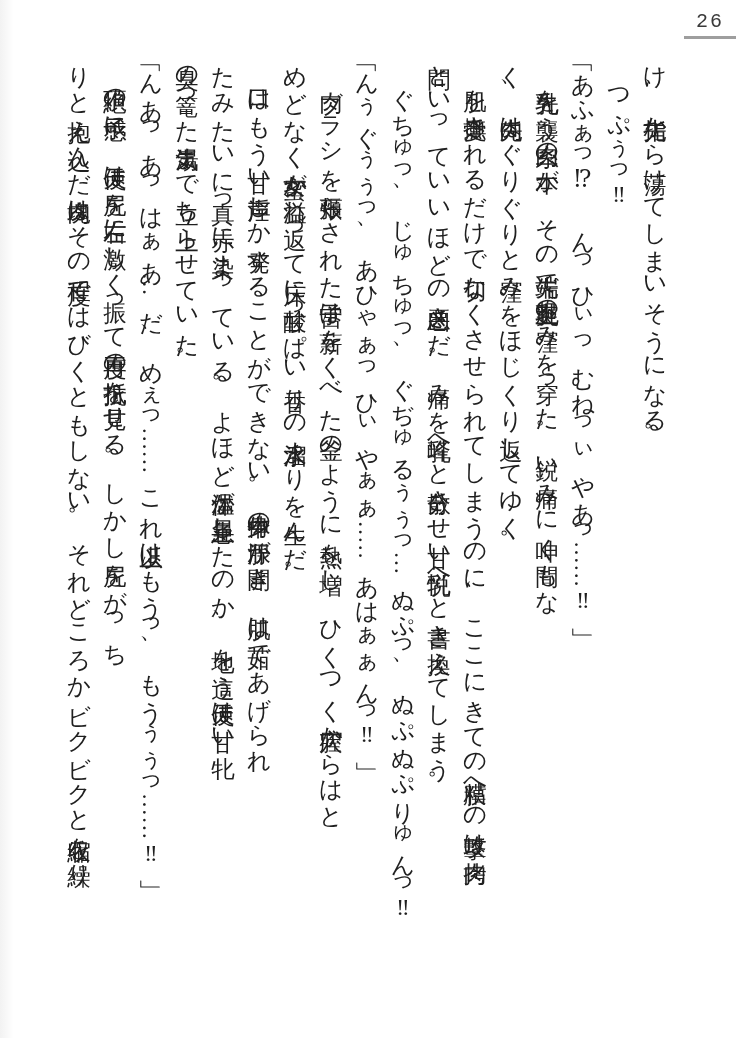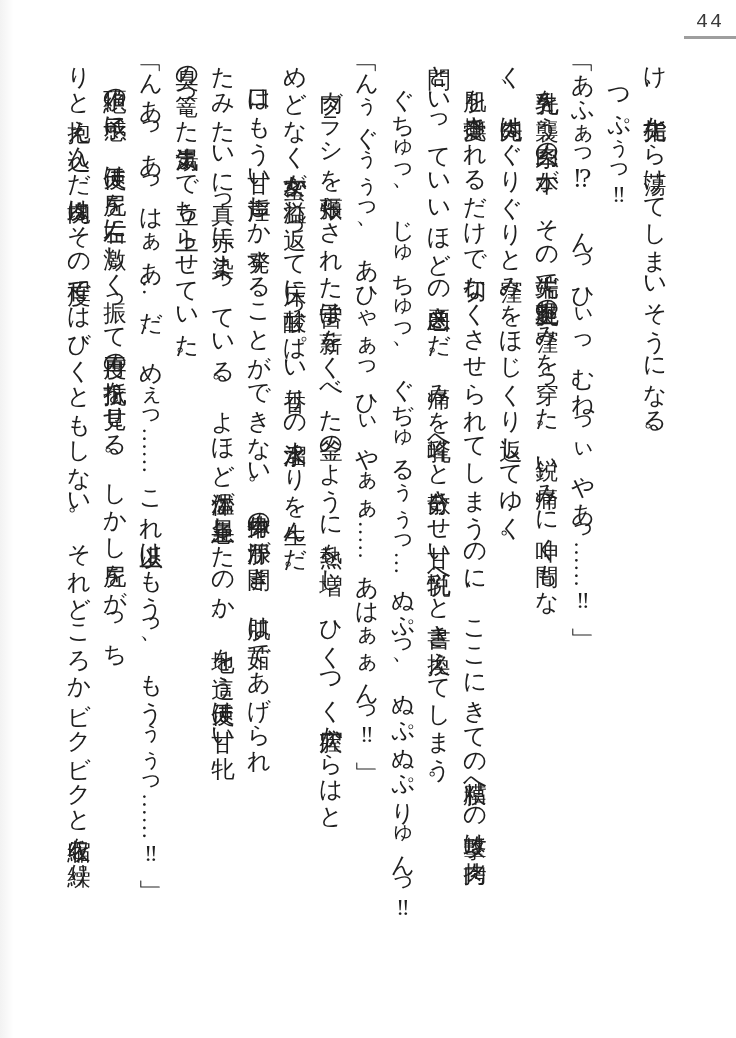--- a/index.html
+++ b/index.html
@@ -65,21 +65,21 @@
   .text-block p.sfx       { text-indent: 1em; }
   .text-block p.dialogue  { text-indent: 0.3em; }
   .text-block p.continuation { text-indent: 0; }
 </style>
 </head>
 <body>
 
 <div class="edge-shade"></div>
 
 <div class="page-number-wrap">
-  <span class="num">44</span>
+  <span class="num">26</span>
 </div>
 
 <div class="text-block">
     <p class="continuation">け、指先から蕩けてしまいそうになる。</p>
     <p class="sfx">つぷぅっ‼</p>
     <p class="dialogue">「あふぁっ⁉　んっひぃっむねっぃやあっ……‼」</p>
     <p class="paragraph">乳先を襲う肉糸の一本が、その先端で乳突起上の窪みを穿った。鋭い痛みに呻く間もな</p>
     <p class="continuation">く、肉先はぐりぐりと窪みをほじくり返してゆく。</p>
     <p class="paragraph">肌を愛撫されるだけで切なくさせられてしまうのに、ここにきての粘膜への攻撃は肉拷</p>
     <p class="continuation">問といっていいほどの凶悪さだ。痛みを乳峰へと分散させ甘い乳悦へと書き換えてしまう。</p>

